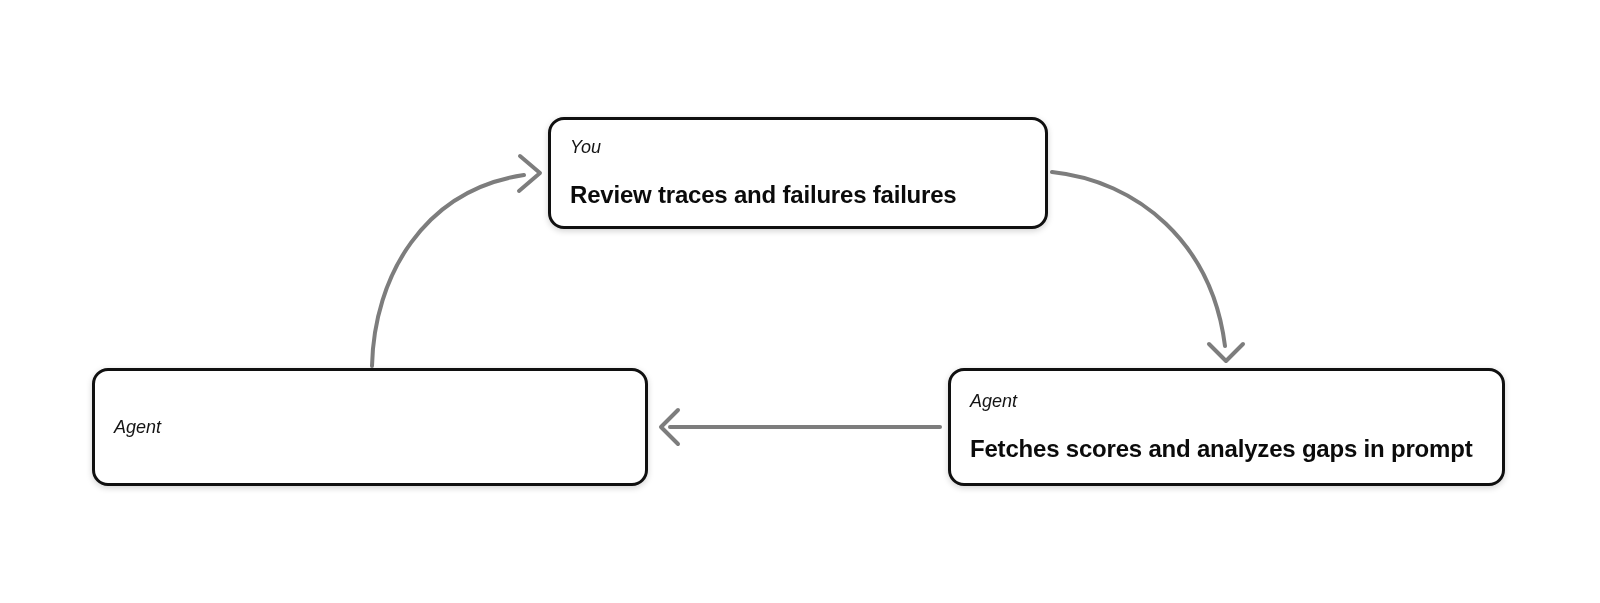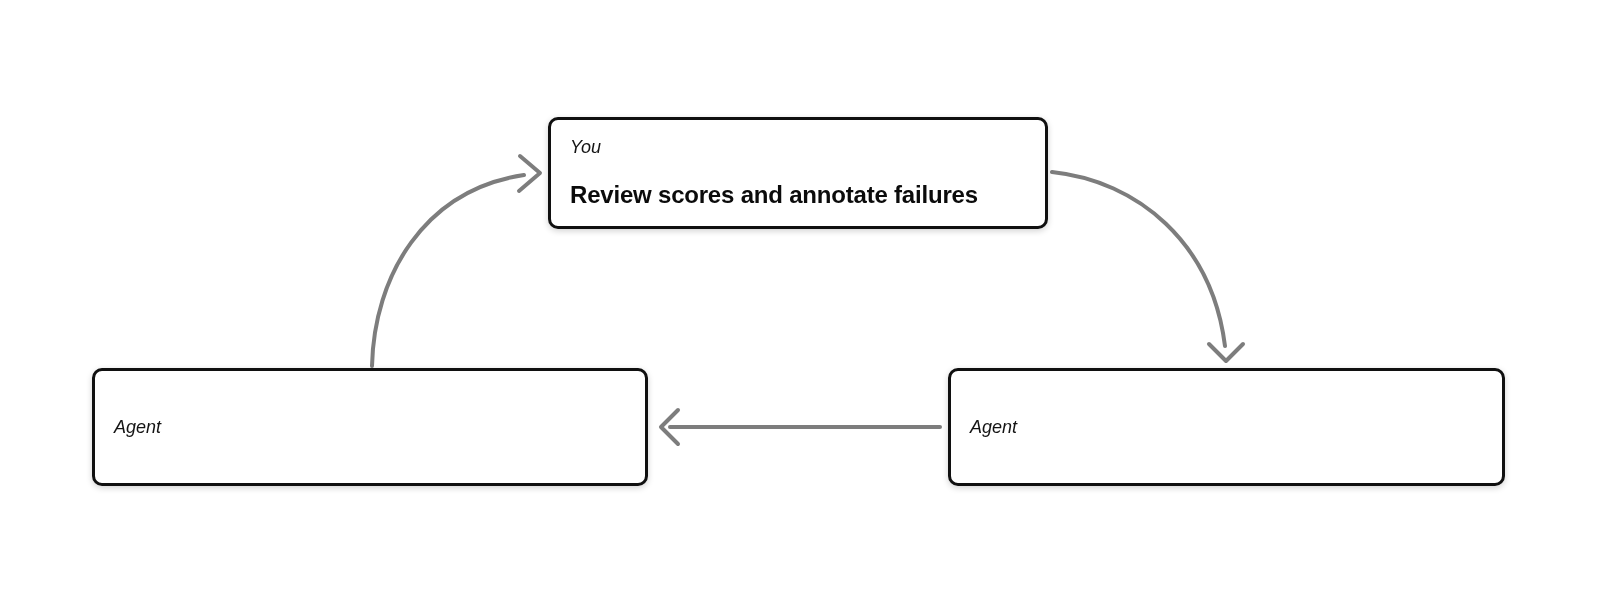--- a/index.html
+++ b/index.html
@@ -18,21 +18,21 @@
   .arrow-layer {
     position: absolute;
     inset: 0;
     pointer-events: none;
   }
   .node {
     position: absolute;
     box-sizing: border-box;
     background: #ffffff;
     border: 3.5px solid #101010;
-    border-radius: 10px;
+    border-radius: 16px;
     box-shadow: 0 2px 6px rgba(0,0,0,0.18);
     padding: 14px 19px;
     display: flex;
     flex-direction: column;
     justify-content: center;
     gap: 22px;
   }
   .node-role {
     font-style: italic;
     font-size: 18px;
@@ -76,24 +76,25 @@
     </g>
 
     <g>
       <path class="edge" d="M 940 427 L 670 427"></path>
       <path class="edge" d="M 678 410 L 661 427 L 678 444"></path>
     </g>
   </svg>
 
   <div class="node" id="node-review">
     <div class="node-role">You</div>
-    <div class="node-title">Review scores and annotate failures</div>
+    <div class="node-title">Review traces and failures failures</div>
   </div>
 
   <div class="node" id="node-update">
     <div class="node-role">Agent</div>
   </div>
 
   <div class="node" id="node-fetch">
     <div class="node-role">Agent</div>
+    <div class="node-title">Fetches scores and analyzes gaps in prompt</div>
   </div>
 
 </div>
 
 </body></html>

